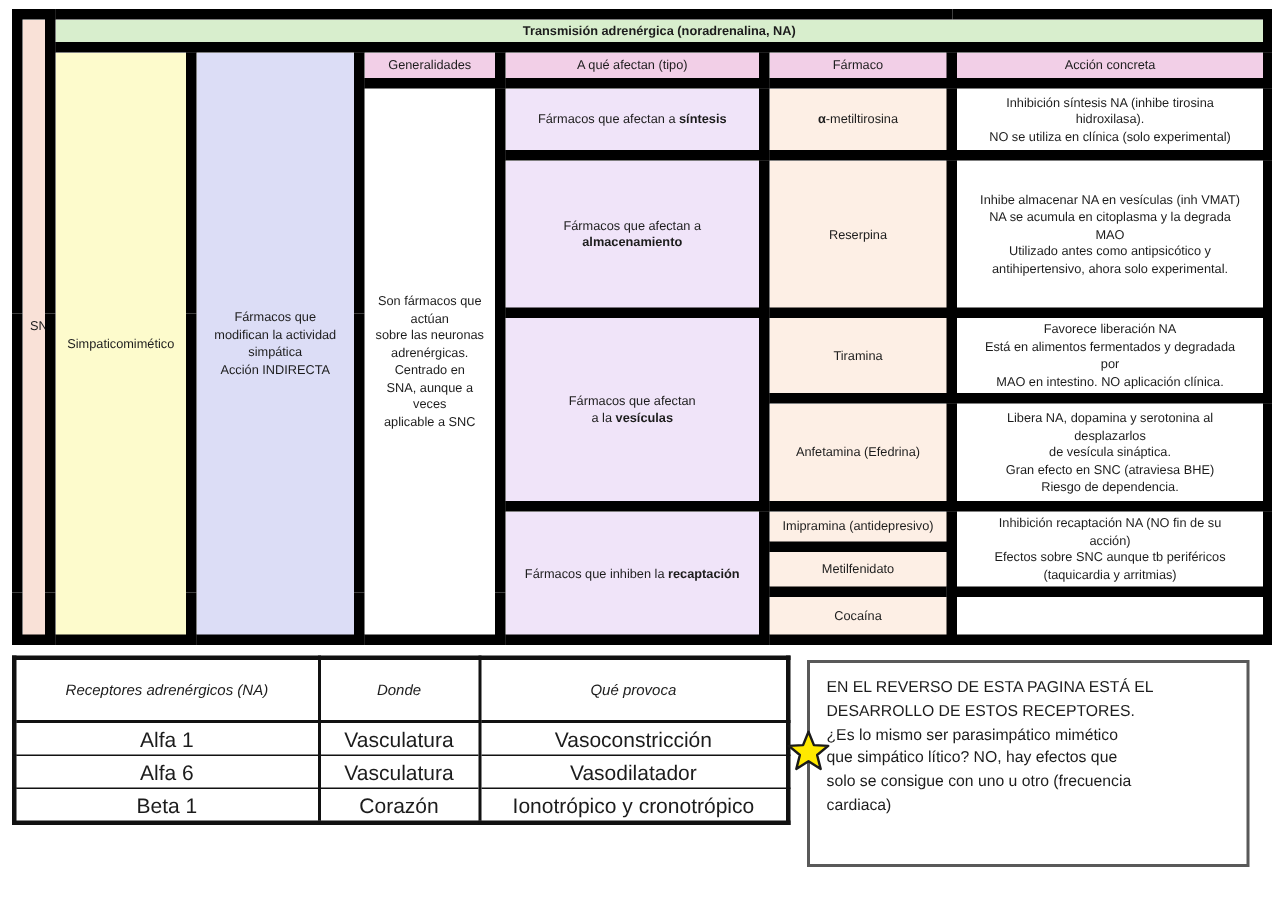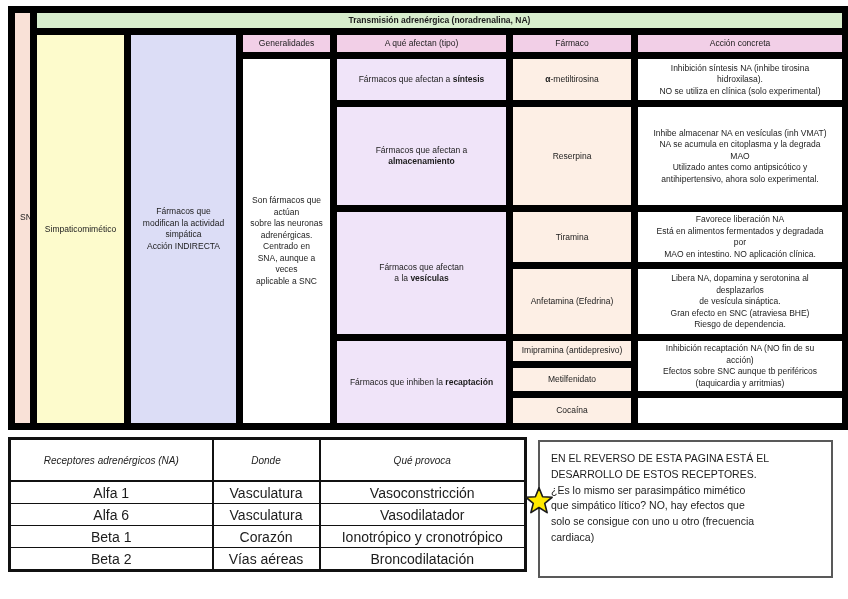--- a/index.html
+++ b/index.html
@@ -172,25 +172,20 @@
       <tr class="rrow">
         <td>Alfa 6</td>
         <td>Vasculatura</td>
         <td>Vasodilatador</td>
       </tr>
       <tr class="rrow">
         <td>Beta 1</td>
         <td>Corazón</td>
         <td>Ionotrópico y cronotrópico</td>
       </tr>
-      <tr class="rrow">
-        <td>Beta 2</td>
-        <td>Vías aéreas</td>
-        <td>Broncodilatación</td>
-      </tr>
     </tbody>
   </table>
 
   <div class="note-box" style="position:absolute;">
     <svg class="star-icon" viewBox="0 0 24 24" xmlns="http://www.w3.org/2000/svg">
       <polygon points="12,1.5 14.9,8.6 22.5,9 16.6,13.9 18.5,21.3 12,17.2 5.5,21.3 7.4,13.9 1.5,9 9.1,8.6" style="fill:var(--star_fill); stroke:#1a1a1a; stroke-width:1.3; stroke-linejoin:round;"></polygon>
     </svg>
     <p>EN EL REVERSO DE ESTA PAGINA ESTÁ EL
 DESARROLLO DE ESTOS RECEPTORES.</p>
     <p class="second">¿Es lo mismo ser parasimpático mimético

